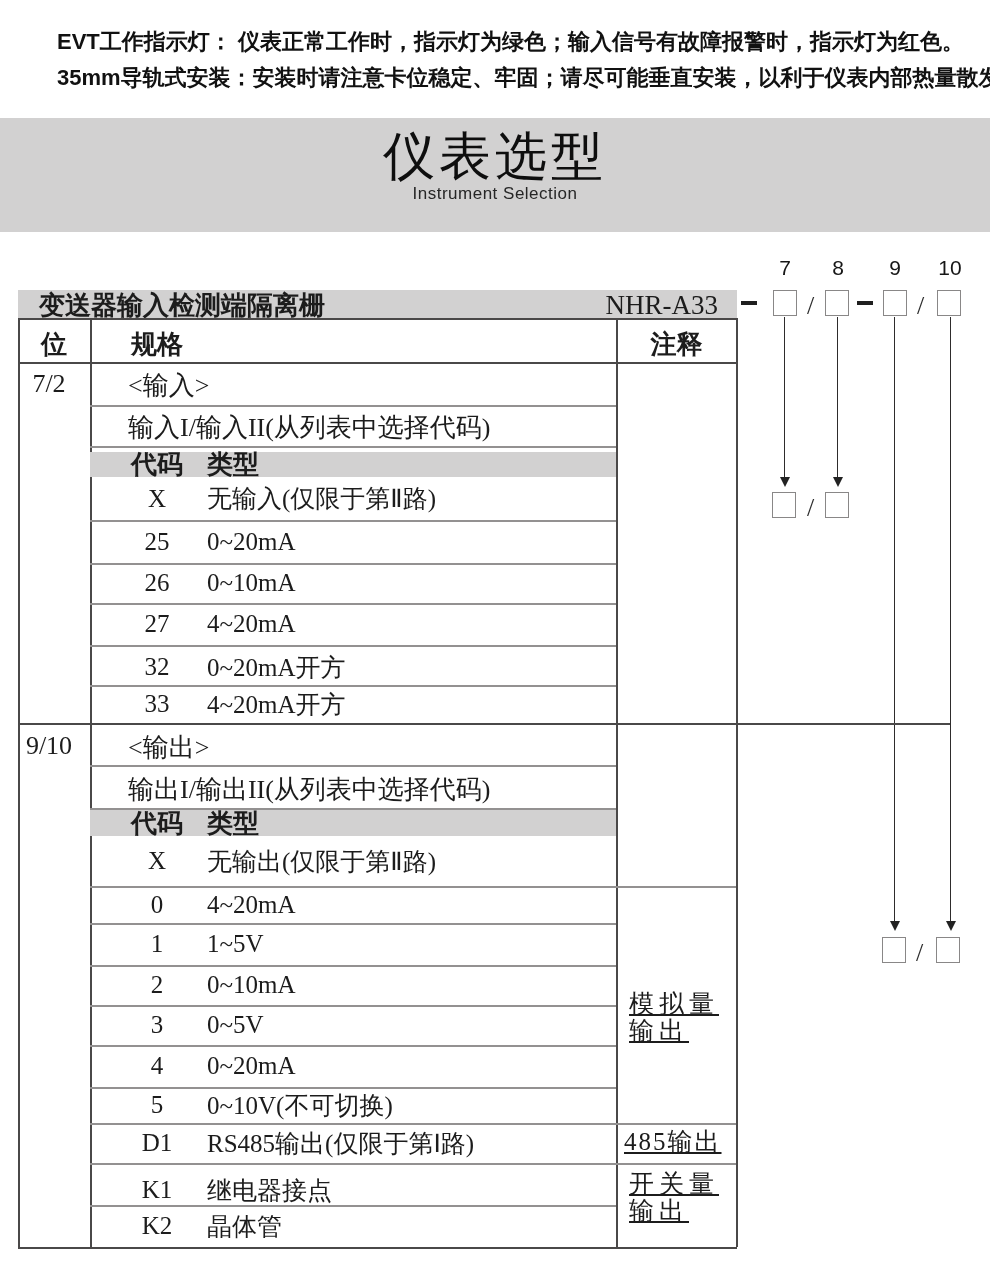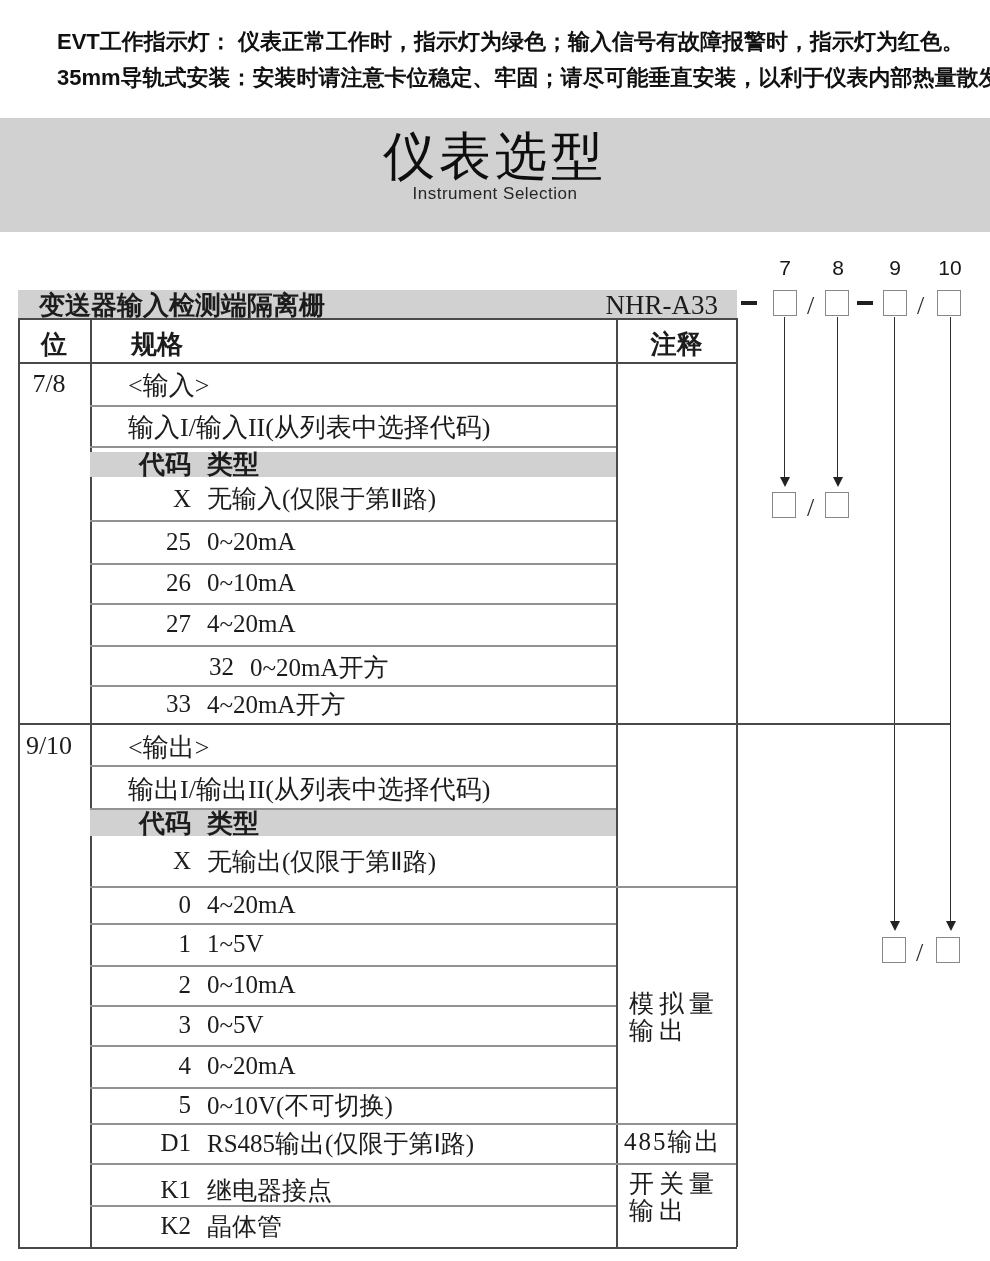--- a/index.html
+++ b/index.html
@@ -21,25 +21,25 @@
   .band-title{font-size:26px;font-weight:bold;padding-left:6px;white-space:nowrap;}
   .band-model{font-size:27px;padding-right:4px;white-space:nowrap;}
   .hline{position:absolute;background:#939191;height:2px;}
   .hline.dark{background:#4a4848;height:1.5px;}
   .vline{position:absolute;background:#4a4848;width:1.5px;}
   .graybar{position:absolute;left:90px;width:524px;background:#d2d1d1;display:flex;align-items:center;}
   .cellhdr{position:absolute;font-size:26px;font-weight:bold;white-space:nowrap;}
   .bitcell{position:absolute;left:18px;width:62px;text-align:center;font-size:26px;white-space:nowrap;}
   .groupcell{position:absolute;left:128px;font-size:26px;white-space:nowrap;}
   .trow{position:absolute;left:90px;width:526px;display:flex;align-items:center;font-size:25px;}
-  .trow .code{width:68px;margin-left:33px;text-align:right;white-space:nowrap;}
+  .trow .code{width:68px;margin-left:33px;text-align:center;white-space:nowrap;}
   .trow .type{margin-left:16px;white-space:nowrap;}
   .trow.hdr{font-weight:bold;font-size:26px;}
   .remark{position:absolute;left:616px;width:121px;box-sizing:border-box;padding-left:13px;
-          font-size:25px;letter-spacing:5px;line-height:27px;white-space:nowrap;}
+          font-size:25px;letter-spacing:5px;line-height:27px;white-space:nowrap;text-decoration:underline;}
   .remark.rs{letter-spacing:2px;padding-left:8px;}
   
   .digit{position:absolute;width:40px;text-align:center;font-family:"Liberation Sans",sans-serif;
          font-size:21px;color:#161616;}
   .cbox{position:absolute;width:24px;height:26px;border:1.5px solid #898787;background:#fff;box-sizing:border-box;}
   .slash{position:absolute;font-size:26px;color:#2a2a2a;}
   .dashbar{position:absolute;width:16px;height:4px;background:#1f1f1f;}
   .aline{position:absolute;width:1.2px;background:#2e2c2c;}
   .ahead{position:absolute;width:0;height:0;border-left:5px solid transparent;
          border-right:5px solid transparent;border-top:10px solid #222;}
@@ -118,21 +118,21 @@
   <div class="hline" style="left:90px;top:1087px;width:526px;"></div>
   <div class="hline" style="left:90px;top:1123px;width:646px;"></div>
   <div class="hline" style="left:90px;top:1163px;width:646px;"></div>
   <div class="hline" style="left:90px;top:1205px;width:526px;"></div>
   <div class="hline dark" style="left:18px;top:1247px;width:719px;"></div>
 
   <div class="cellhdr" style="left:18px;top:327px;width:72px;text-align:center;">位</div>
   <div class="cellhdr" style="left:131px;top:327px;">规格</div>
   <div class="cellhdr" style="left:616px;top:327px;width:121px;text-align:center;">注释</div>
 
-  <div class="bitcell" style="top:369px;">7/8</div>
+  <div class="bitcell" style="top:369px;">7/2</div>
   <div class="groupcell" style="top:368px;">&lt;输入&gt;</div>
   <div class="groupcell" style="top:410px;">输入I/输入II(从列表中选择代码)</div>
 
   <div class="graybar trow hdr" style="top:452px;height:25px;">
     <span class="code">代码</span>
     <span class="type">类型</span>
   </div>
 
   <div class="trow" style="top:477px;height:43px;">
     <span class="code">X</span>
@@ -143,21 +143,21 @@
     <span class="type">0~20mA</span>
   </div>
   <div class="trow" style="top:563px;height:40px;">
     <span class="code">26</span>
     <span class="type">0~10mA</span>
   </div>
   <div class="trow" style="top:603px;height:42px;">
     <span class="code">27</span>
     <span class="type">4~20mA</span>
   </div>
-  <div class="trow" style="top:645px;height:44px;margin-left:43px;">
+  <div class="trow" style="top:645px;height:44px;">
     <span class="code">32</span>
     <span class="type">0~20mA开方</span>
   </div>
   <div class="trow" style="top:685px;height:38px;">
     <span class="code">33</span>
     <span class="type">4~20mA开方</span>
   </div>
 
   <div class="bitcell" style="top:731px;">9/10</div>
   <div class="groupcell" style="top:730px;">&lt;输出&gt;</div>

